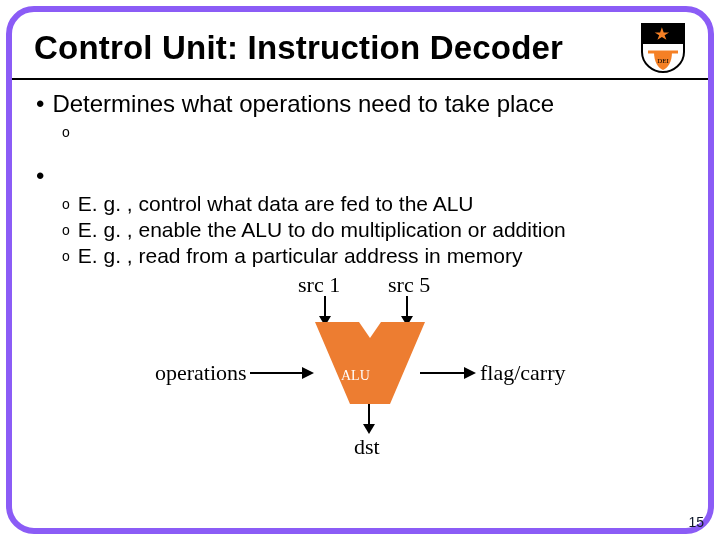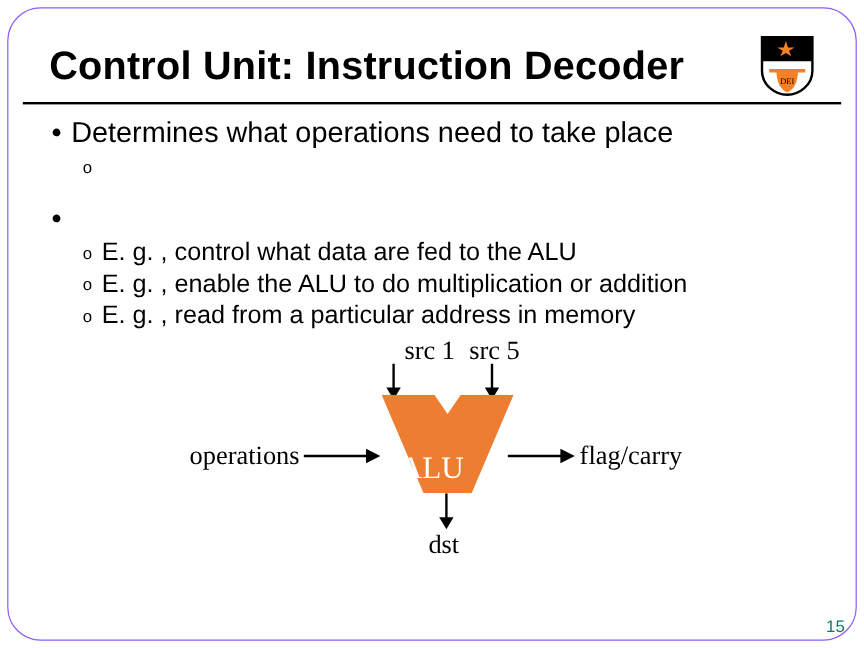--- a/index.html
+++ b/index.html
@@ -4,48 +4,48 @@
 <style>
   * { box-sizing: border-box; margin: 0; padding: 0; }
   body {
     width: 720px; height: 540px;
     font-family: Arial, Helvetica, sans-serif;
     background: #fff; color: #000;
     position: relative; overflow: hidden;
   }
   .slide-frame {
     position: absolute; left: 6px; top: 6px; right: 6px; bottom: 6px;
-    border: 1px solid #8b5cf6; border-radius: 28px;
-    padding: 12px;
+    border: 6px solid #8b5cf6; border-radius: 28px;
+    padding: 0;
   }
   .title-row {
     display: flex; align-items: center; justify-content: space-between;
     padding: 10px 22px 2px 22px;
   }
   .title {
     font-size: 33px; font-weight: bold; letter-spacing: 0.2px;
   }
   .shield { width: 46px; height: 52px; }
   .hr { border: 0; border-top: 2px solid #000; margin: 2px 0 10px 0; width: 100%; }
   .content { padding: 0 24px 0 24px; }
   .lvl1 { font-size: 24px; margin: 6px 0 2px 0; display: flex; }
   .lvl1 .b { margin-right: 8px; }
   .lvl2 { font-size: 21px; margin: 2px 0 2px 26px; display: flex; }
   .lvl2 .b { margin-right: 8px; font-size: 14px; line-height: 24px; }
   .gap { height: 10px; }
   .diagram { position: relative; width: 640px; height: 190px; margin: 4px auto 0 auto; }
   .lbl { position: absolute; font-family: "Times New Roman", Times, serif; font-size: 22px; }
   .alu-shape { position: absolute; left: 275px; top: 50px; }
   .alu-text {
-    position: absolute; left: 290px; top: 96px;
-    font-family: "Times New Roman", Times, serif; font-size: 26px; color: #fff;
+    position: absolute; left: 301px; top: 96px;
+    font-family: "Times New Roman", Times, serif; font-size: 14px; color: #fff;
   }
   .slide-num {
     position: absolute; right: 16px; bottom: 10px;
-    font-size: 14px; color: #0f766e;
+    font-size: 14px; color: #0f172a;
   }
   svg.arrow { position: absolute; }
 </style>
 </head>
 <body>
 
 <div class="slide-frame">
 
   <div class="title-row">
     <div class="title">Control Unit: Instruction Decoder</div>
@@ -83,21 +83,21 @@
     <div class="lvl2">
       <span class="b">o</span>
       <span>E. g. , enable the ALU to do multiplication or addition</span>
     </div>
     <div class="lvl2">
       <span class="b">o</span>
       <span>E. g. , read from a particular address in memory</span>
     </div>
 
     <div class="diagram">
-      <div class="lbl" style="left:258px; top:0px;margin-left:36px;">src 1</div>
+      <div class="lbl" style="left:258px; top:0px;">src 1</div>
       <div class="lbl" style="left:348px; top:0px;">src 5</div>
 
       <svg class="arrow" style="left:276px; top:24px;" width="18" height="30">
         <line x1="9" y1="0" x2="9" y2="22" stroke="#000" stroke-width="2"></line>
         <polygon points="9,30 3,20 15,20" fill="#000"></polygon>
       </svg>
       <svg class="arrow" style="left:358px; top:24px;" width="18" height="30">
         <line x1="9" y1="0" x2="9" y2="22" stroke="#000" stroke-width="2"></line>
         <polygon points="9,30 3,20 15,20" fill="#000"></polygon>
       </svg>

